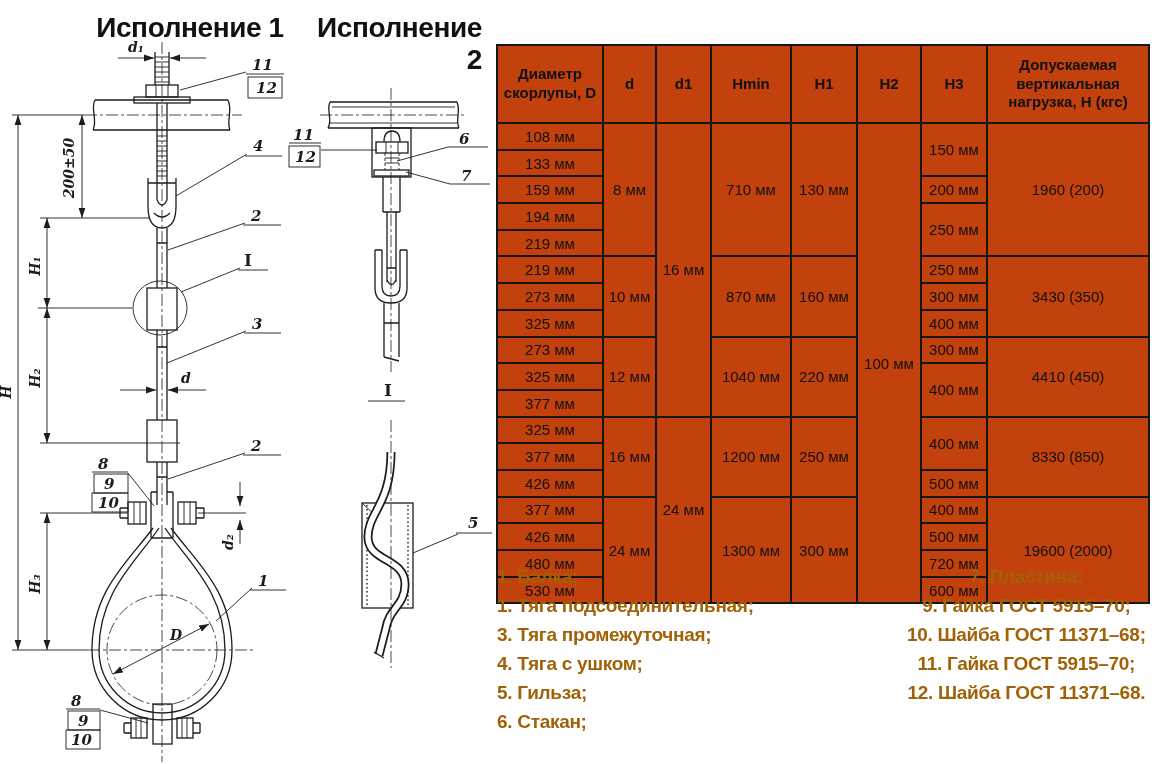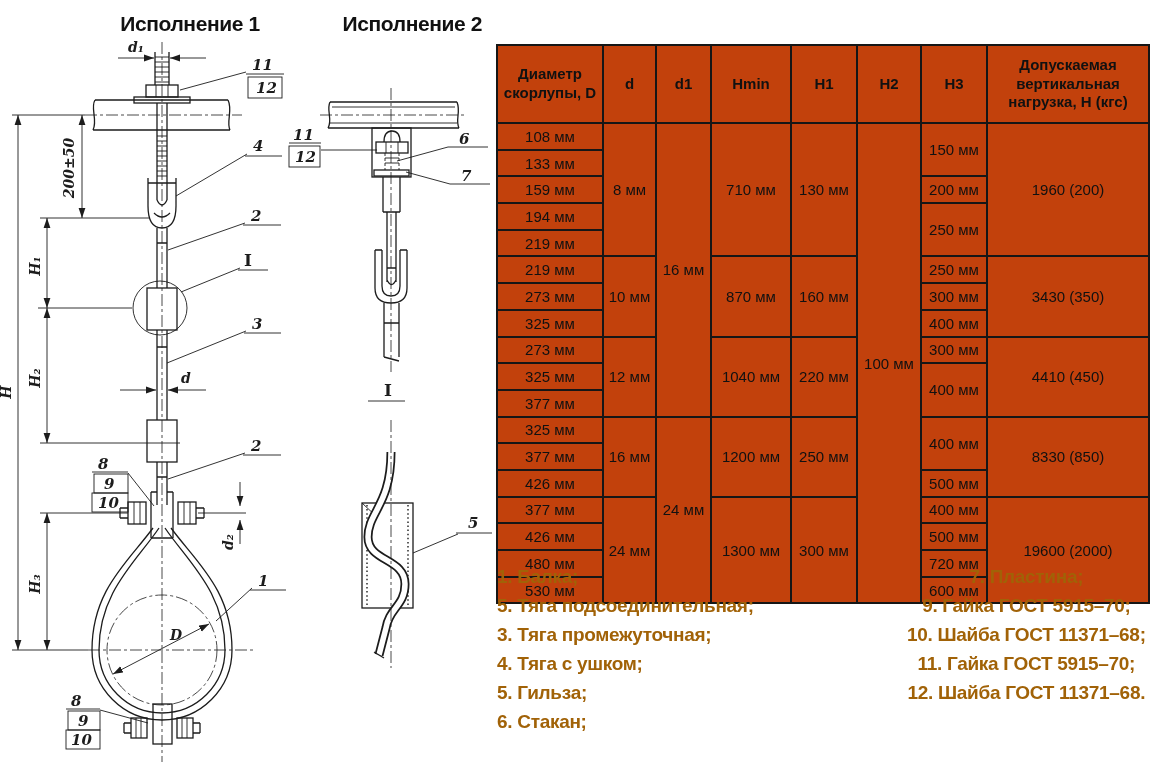--- a/index.html
+++ b/index.html
@@ -1,18 +1,18 @@
 <!DOCTYPE html>
 <html><head>
 <meta charset="utf-8">
 <style>
   html,body{margin:0;padding:0;background:#e8e8e8;}
   #page{position:relative;width:1157px;height:764px;background:#ffffff;overflow:hidden;
         font-family:"Liberation Sans",sans-serif;color:#1c1c1c;}
-  .dwg-title{position:absolute;top:12px;font-size:21px;font-weight:700;letter-spacing:-0.4px;
+  .dwg-title{position:absolute;top:12px;font-size:28px;font-weight:700;letter-spacing:-0.4px;
              text-align:center;color:#111;}
   #title1{left:60px;width:260px;}
   #title2{left:302px;width:180px;text-align:right;}
   svg{position:absolute;top:0;}
   #svg1{left:0;width:290px;height:764px;}
   #svg2{left:285px;width:210px;height:764px;}
   .ln{stroke:#1c1c1c;stroke-width:1.3;fill:none;}
   .tn{stroke:#1c1c1c;stroke-width:0.9;fill:none;}
   .dd{stroke:#1c1c1c;stroke-width:0.8;fill:none;stroke-dasharray:12 3 3 3;}
   .st{stroke:#1c1c1c;stroke-width:1.4;fill:none;stroke-dasharray:1.5 2.6;}
@@ -341,21 +341,21 @@
         </tr>
         <tr>
           <td>530 мм</td>
           <td>600 мм</td>
         </tr>
       </tbody>
   </table>
 
   <div id="legend-left" class="legend">
     <div>1. Балка;</div>
-    <div>5. Тяга подсоединительная;</div>
+    <div>1. Тяга подсоединительная;</div>
     <div>3. Тяга промежуточная;</div>
     <div>4. Тяга с ушком;</div>
     <div>5. Гильза;</div>
     <div>6. Стакан;</div>
   </div>
   <div id="legend-right" class="legend">
     <div>7. Пластина;</div>
     <div>9. Гайка ГОСТ 5915–70;</div>
     <div>10. Шайба ГОСТ 11371–68;</div>
     <div>11. Гайка ГОСТ 5915–70;</div>

